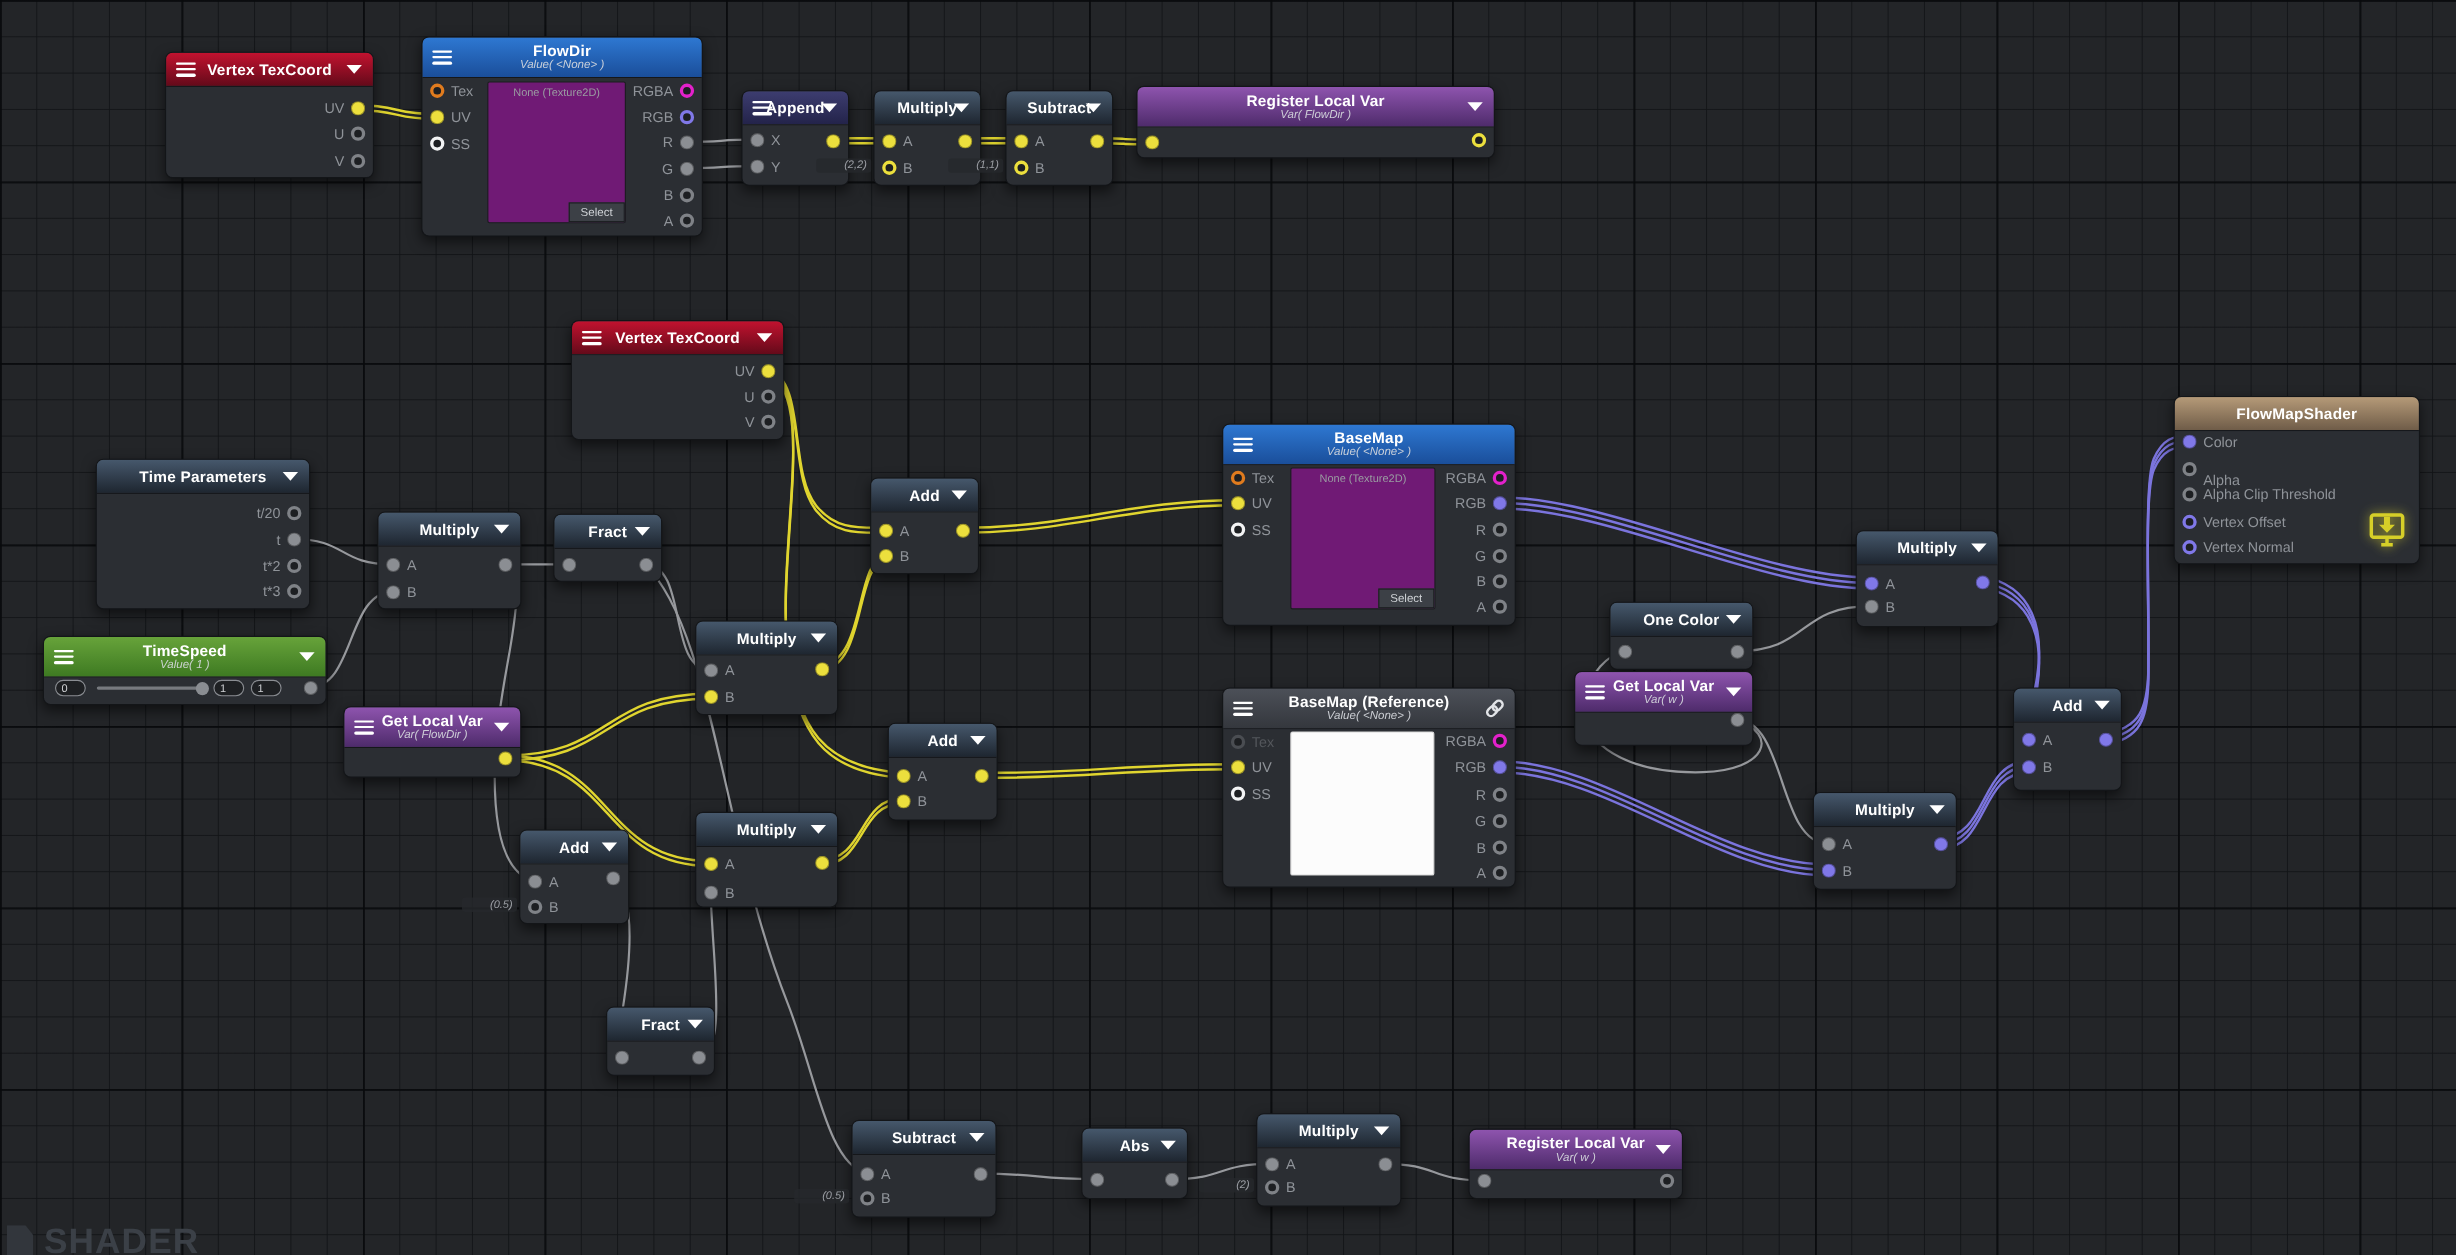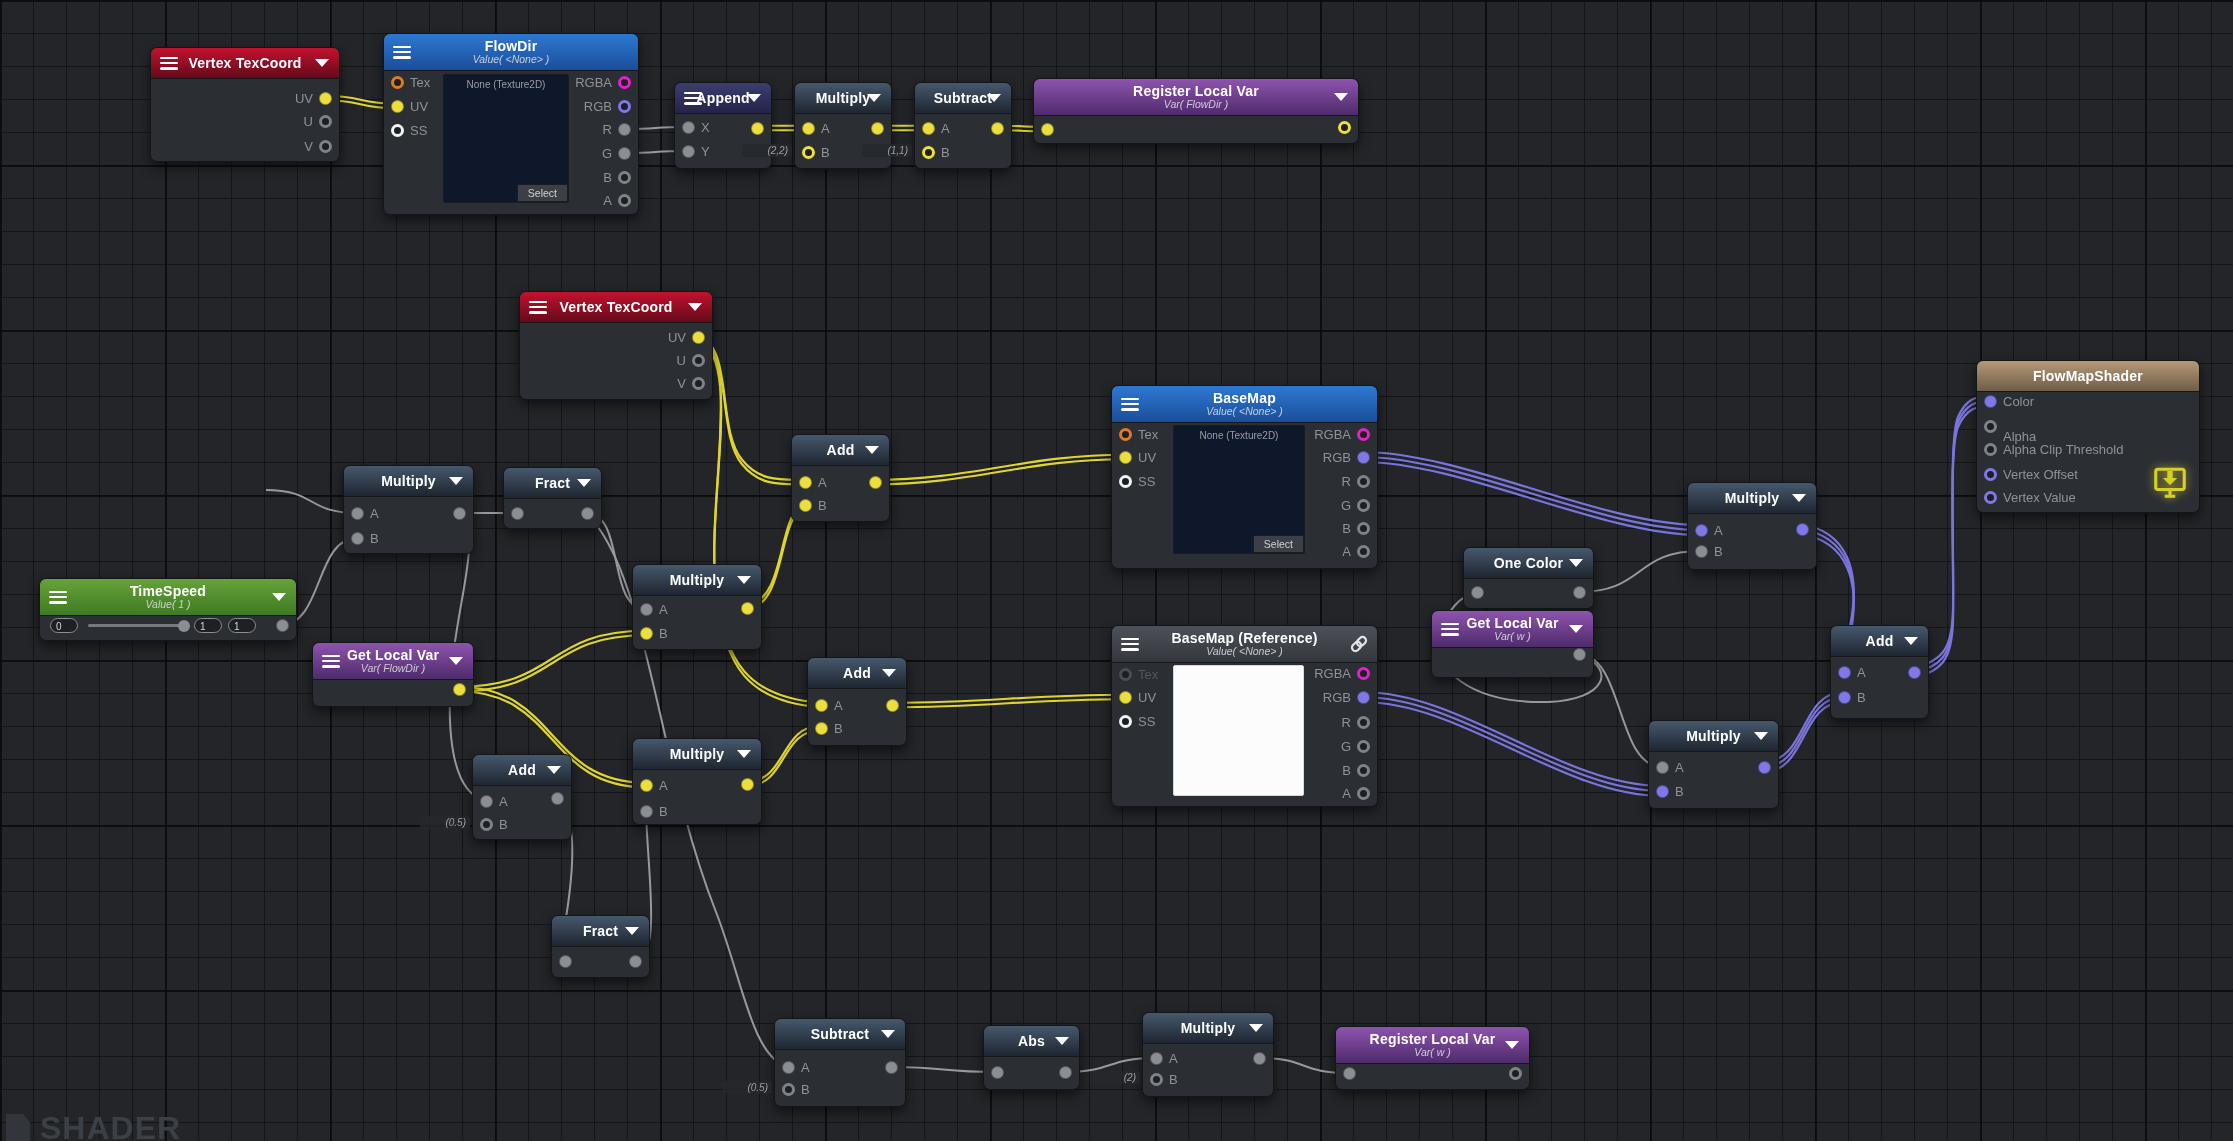--- a/index.html
+++ b/index.html
@@ -34,21 +34,21 @@
   .chev{position:absolute;right:10px;top:50%;transform:translateY(-50%);
     width:0;height:0;border-left:7px solid transparent;border-right:7px solid transparent;border-top:8px solid #fff;}
   .linkico{position:absolute;right:8px;top:50%;transform:translateY(-50%);width:20px;height:20px;}
   .port{position:absolute;width:13px;height:13px;border-radius:50%;box-sizing:border-box;}
   .port.filled{border:1px solid rgba(0,0,0,.35);}
   .port.ring{background:#1d1f22;border:3px solid;}
   .plabel{position:absolute;font-size:13px;color:#8f9399;white-space:nowrap;}
   .plabel.dim{color:#54575c;}
   .chip{position:absolute;z-index:3;font-size:10px;font-style:italic;color:#9b9ea4;
     background:#26282ccc;border-radius:3px;padding:1px 4px;text-align:right;}
-  .preview{position:absolute;background:#0f172a;border:1px solid #1a1c1f;border-radius:2px;}
+  .preview{position:absolute;background:#701a75;border:1px solid #1a1c1f;border-radius:2px;}
   .preview.white{background:#fcfcfc;border-color:#d8d8d8;}
   .prevlabel{position:absolute;top:4px;width:100%;text-align:center;font-size:10px;color:#9a9da2;}
   .selectbtn{position:absolute;right:0;bottom:0;background:#3c4046;color:#cfd2d6;font-size:10.5px;
     padding:2px 10px;border:1px solid #1a1c1f;}
   .vbox{position:absolute;height:15px;width:28px;background:#1e2023;border:1.6px solid #8a8d92;
     border-radius:8px;color:#d0d2d5;font-size:10px;line-height:15px;padding-left:5px;box-sizing:border-box;}
   .track{position:absolute;height:3px;background:#777a7f;border-radius:2px;}
   .knob{position:absolute;width:12px;height:12px;border-radius:50%;background:#8a8d92;}
   .exporticon{position:absolute;right:10px;bottom:8px;filter:drop-shadow(0 0 5px rgba(222,214,48,.75));}
   #watermark{position:absolute;left:6px;top:1110px;z-index:0;display:flex;align-items:center;gap:10px;}
@@ -244,20 +244,36 @@
         </div>
         <span class="chev"></span>
       </div>
       <span class="port filled" style="top: 39px; right: 7px; background: rgb(236, 223, 61);"></span>
       <span class="plabel" style="top: 38px; right: 26px;">UV</span>
       <span class="port ring" style="top: 62px; right: 7px; border-color: rgb(127, 130, 135);"></span>
       <span class="plabel" style="top: 61px; right: 26px;">U</span>
       <span class="port ring" style="top: 85px; right: 7px; border-color: rgb(127, 130, 135);"></span>
       <span class="plabel" style="top: 84px; right: 26px;">V</span>
     </div>
+    <div class="node" style="left: 87px; top: 417px; width: 193px; height: 135px;">
+      <div class="hdr hdr-default">
+        <div class="titles">
+          <div class="title">Time Parameters</div>
+        </div>
+        <span class="chev"></span>
+      </div>
+      <span class="port ring" style="top: 42px; right: 7px; border-color: rgb(127, 130, 135);"></span>
+      <span class="plabel" style="top: 41px; right: 26px;">t/20</span>
+      <span class="port filled" style="top: 66px; right: 7px; background: rgb(139, 142, 147);"></span>
+      <span class="plabel" style="top: 65px; right: 26px;">t</span>
+      <span class="port ring" style="top: 90px; right: 7px; border-color: rgb(127, 130, 135);"></span>
+      <span class="plabel" style="top: 89px; right: 26px;">t*2</span>
+      <span class="port ring" style="top: 113px; right: 7px; border-color: rgb(127, 130, 135);"></span>
+      <span class="plabel" style="top: 112px; right: 26px;">t*3</span>
+    </div>
     <div class="node" style="left: 39px; top: 578px; width: 256px; height: 61px;">
       <div class="hdr hdr-green two">
         <span class="ham">
           <i></i>
           <i></i>
           <i></i>
         </span>
         <div class="titles">
           <div class="title">TimeSpeed</div>
           <div class="subtitle">Value( 1 )</div>
@@ -528,21 +544,21 @@
         </svg></span>
       <span class="port filled" style="top: 34px; left: 7px; background: rgb(128, 120, 232);"></span>
       <span class="plabel" style="top: 33px; left: 26px;">Color</span>
       <span class="port ring" style="top: 59px; left: 7px; border-color: rgb(127, 130, 135);"></span>
       <span class="plabel" style="top: 68px; left: 26px;">Alpha</span>
       <span class="port ring" style="top: 82px; left: 7px; border-color: rgb(127, 130, 135);"></span>
       <span class="plabel" style="top: 81px; left: 26px;">Alpha Clip Threshold</span>
       <span class="port ring" style="top: 107px; left: 7px; border-color: rgb(128, 120, 232);"></span>
       <span class="plabel" style="top: 106px; left: 26px;">Vertex Offset</span>
       <span class="port ring" style="top: 130px; left: 7px; border-color: rgb(128, 120, 232);"></span>
-      <span class="plabel" style="top: 129px; left: 26px;">Vertex Value</span>
+      <span class="plabel" style="top: 129px; left: 26px;">Vertex Normal</span>
     </div>
     <div class="node" style="left: 551px; top: 915px; width: 97px; height: 61px;">
       <div class="hdr hdr-default">
         <div class="titles">
           <div class="title">Fract</div>
         </div>
         <span class="chev"></span>
       </div>
       <span class="port filled" style="top: 39px; left: 7px; background: rgb(139, 142, 147);"></span>
       <span class="port filled" style="top: 39px; right: 7px; background: rgb(139, 142, 147);"></span>

